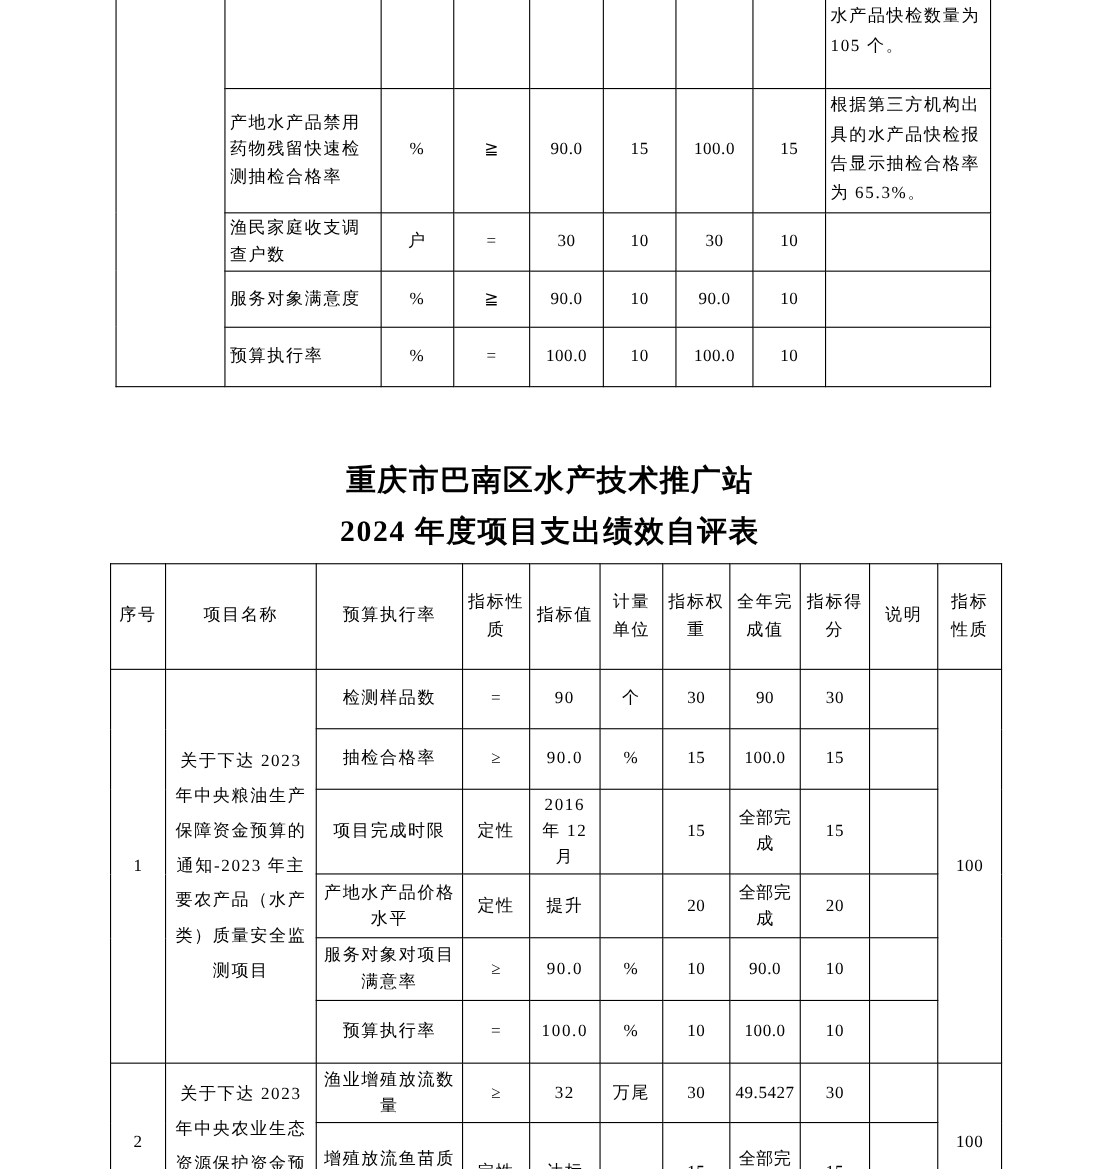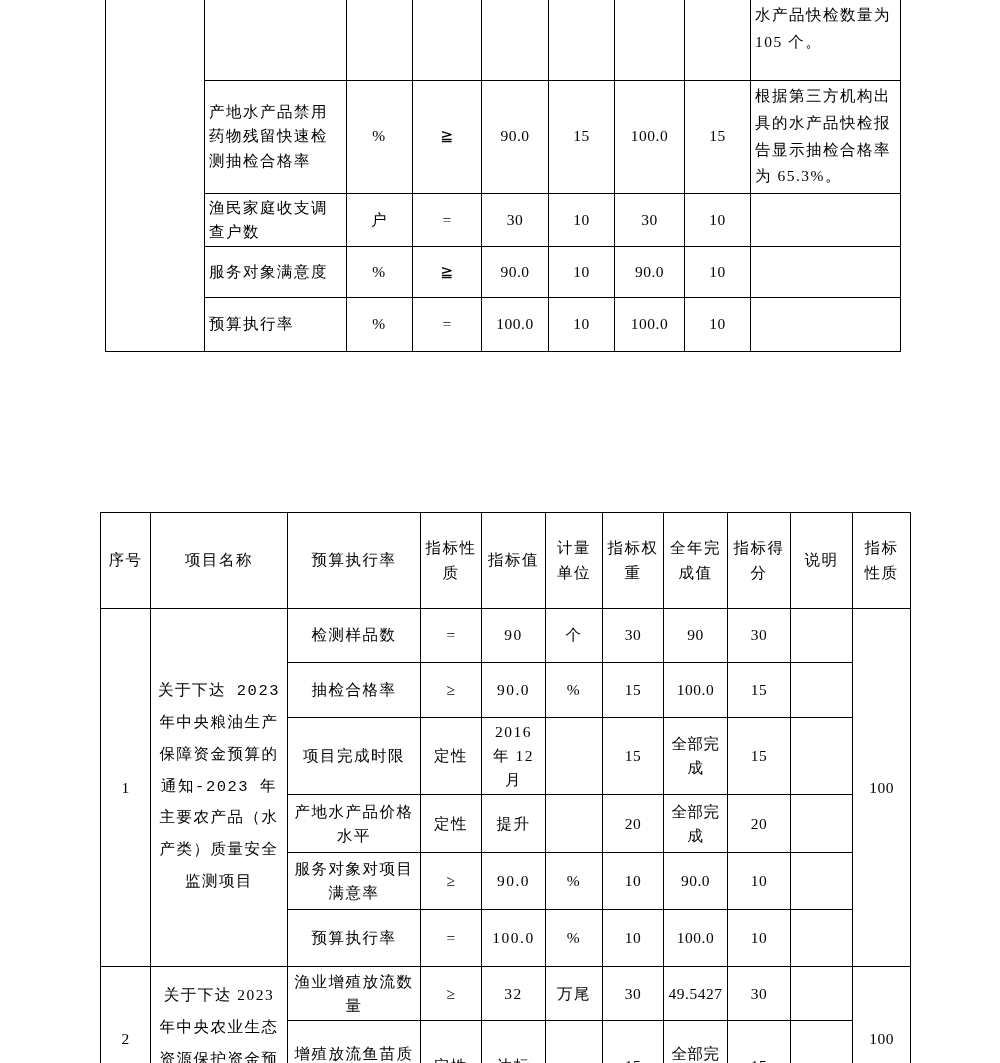--- a/index.html
+++ b/index.html
@@ -33,21 +33,21 @@
     word-break: break-word;
     overflow: hidden;
   }
   .t1 { left: 105px; top: 0; width: 795px; }
   .t1 tr:first-child td { border-top: none; }
   .t2 { left: 100px; top: 512px; width: 810px; }
   .left  { text-align: left; margin-top: 39px; }
   .top   { vertical-align: top; }
   .num   { letter-spacing: 0.5px; }
   .note  { line-height: 1.72; text-align: left; }
-  .proj  { line-height: 2.05; font-family: Liberation Mono, monospace; }
+  .proj  { line-height: 2.05; }
   .proj2 { line-height: 2.05; vertical-align: top; padding-top: 12px; }
   .title-block {
     position: absolute;
     top: 413px; left: 0; width: 1000px;
     text-align: center;
     font-weight: bold;
     font-size: 27px;
     line-height: 47px;
     letter-spacing: 1.5px;
   }
@@ -117,20 +117,24 @@
       <td class="num">=</td>
       <td class="num">100.0</td>
       <td class="num">10</td>
       <td class="num">100.0</td>
       <td class="num">10</td>
       <td class="note"></td>
     </tr>
   </tbody>
     </table>
 
+  <div class="title-block">
+    <div>重庆市巴南区水产技术推广站</div>
+    <div>2024 年度项目支出绩效自评表</div>
+  </div>
 
   <table class="t2">
     <colgroup>
       <col style="width:50px">
         <col style="width:137px">
         <col style="width:133px">
       <col style="width:61px">
         <col style="width:64px">
         <col style="width:57px">
       <col style="width:61px">

